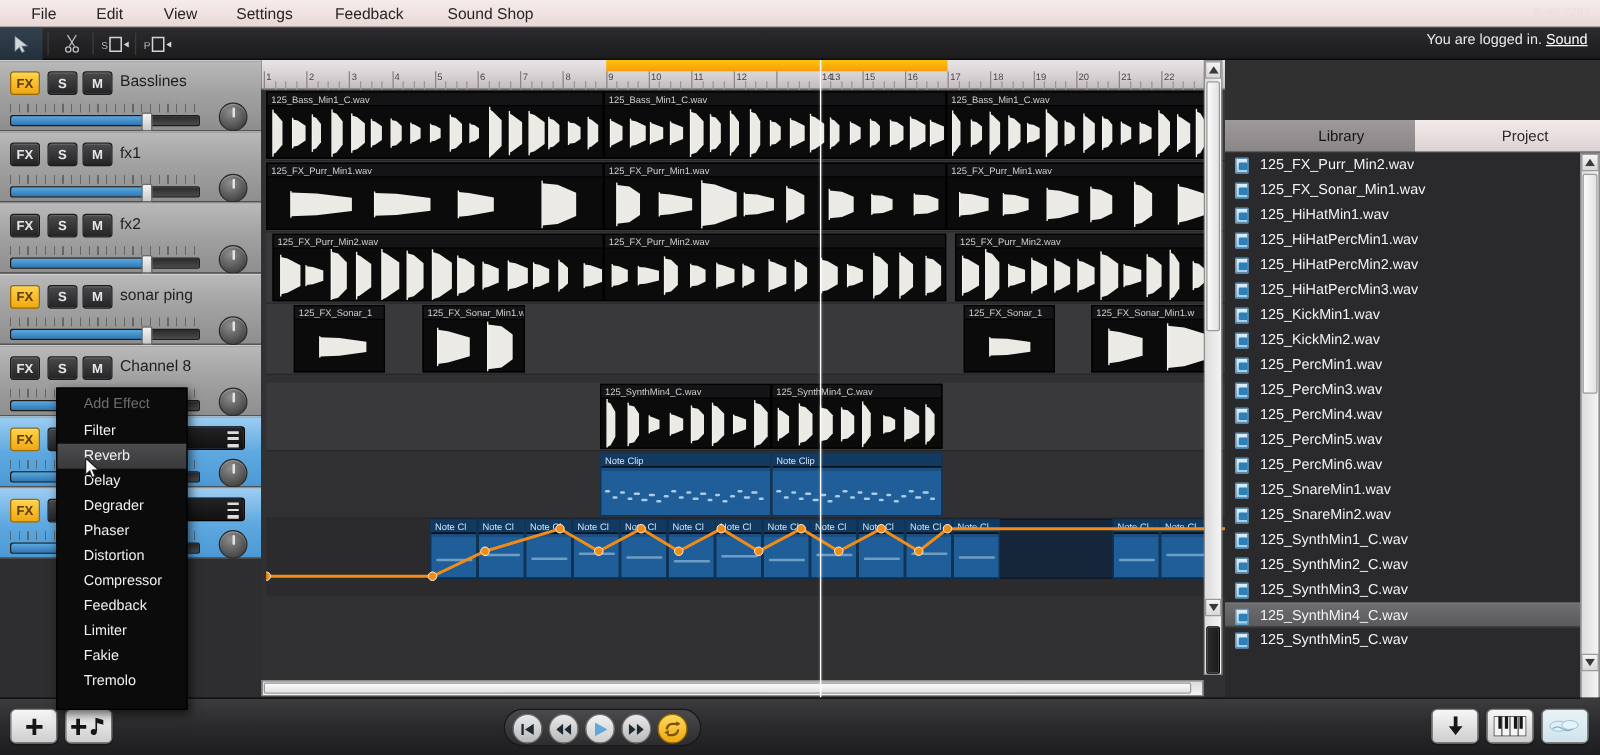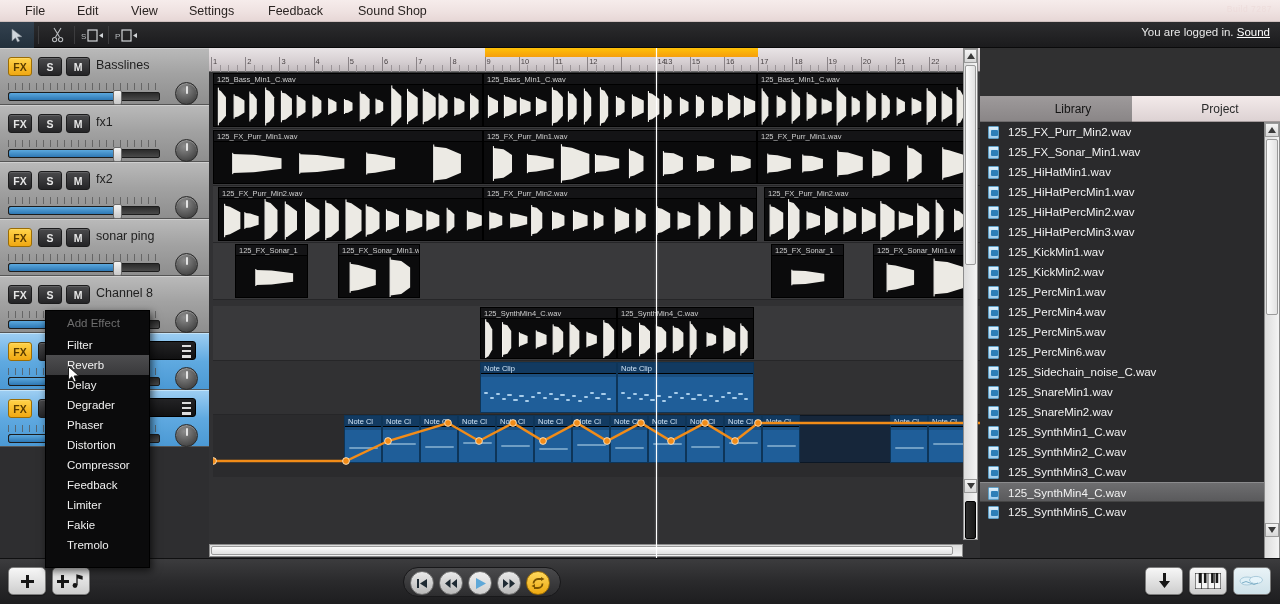--- a/index.html
+++ b/index.html
@@ -1077,24 +1077,24 @@
       <div id="lib-list">
           <div class="lib-row"><span class="file-ico"></span><span>125_FX_Purr_Min2.wav</span></div>
           <div class="lib-row"><span class="file-ico"></span><span>125_FX_Sonar_Min1.wav</span></div>
           <div class="lib-row"><span class="file-ico"></span><span>125_HiHatMin1.wav</span></div>
           <div class="lib-row"><span class="file-ico"></span><span>125_HiHatPercMin1.wav</span></div>
           <div class="lib-row"><span class="file-ico"></span><span>125_HiHatPercMin2.wav</span></div>
           <div class="lib-row"><span class="file-ico"></span><span>125_HiHatPercMin3.wav</span></div>
           <div class="lib-row"><span class="file-ico"></span><span>125_KickMin1.wav</span></div>
           <div class="lib-row"><span class="file-ico"></span><span>125_KickMin2.wav</span></div>
           <div class="lib-row"><span class="file-ico"></span><span>125_PercMin1.wav</span></div>
+          <div class="lib-row"><span class="file-ico"></span><span>125_PercMin3.wav</span></div>
           <div class="lib-row"><span class="file-ico"></span><span>125_PercMin4.wav</span></div>
           <div class="lib-row"><span class="file-ico"></span><span>125_PercMin5.wav</span></div>
           <div class="lib-row"><span class="file-ico"></span><span>125_PercMin6.wav</span></div>
-          <div class="lib-row"><span class="file-ico"></span><span>125_Sidechain_noise_C.wav</span></div>
           <div class="lib-row"><span class="file-ico"></span><span>125_SnareMin1.wav</span></div>
           <div class="lib-row"><span class="file-ico"></span><span>125_SnareMin2.wav</span></div>
           <div class="lib-row"><span class="file-ico"></span><span>125_SynthMin1_C.wav</span></div>
           <div class="lib-row"><span class="file-ico"></span><span>125_SynthMin2_C.wav</span></div>
           <div class="lib-row"><span class="file-ico"></span><span>125_SynthMin3_C.wav</span></div>
           <div class="lib-row sel"><span class="file-ico"></span><span>125_SynthMin4_C.wav</span></div>
           <div class="lib-row"><span class="file-ico"></span><span>125_SynthMin5_C.wav</span></div>
         </div>
 
       <div class="vscroll" style="left:284px; top:26px; width:16px; height:458px;">

